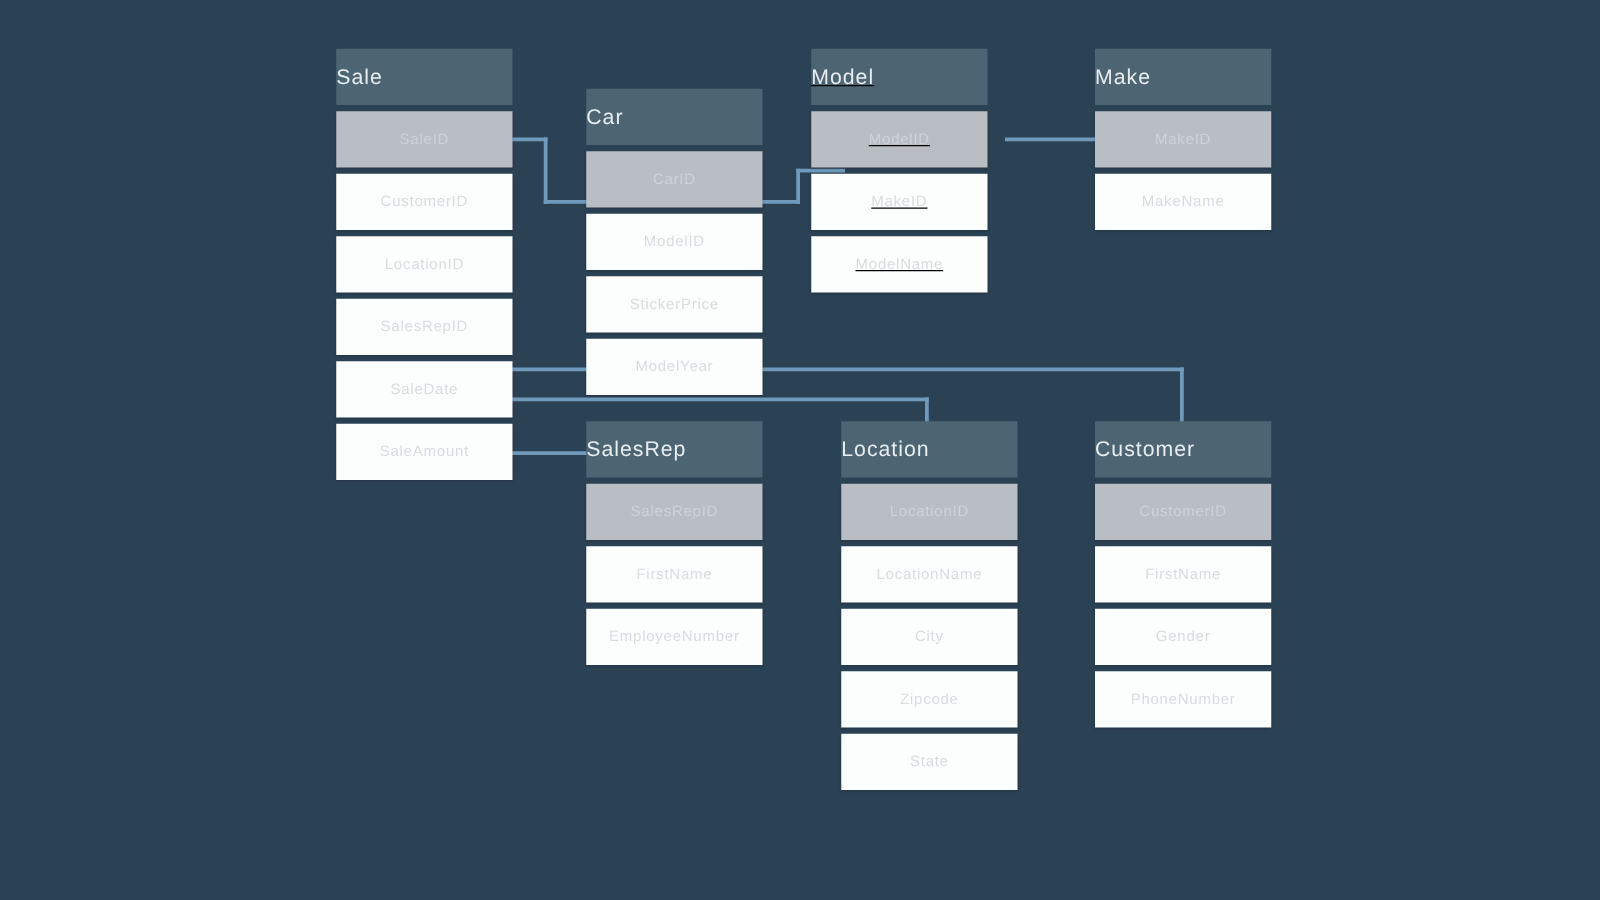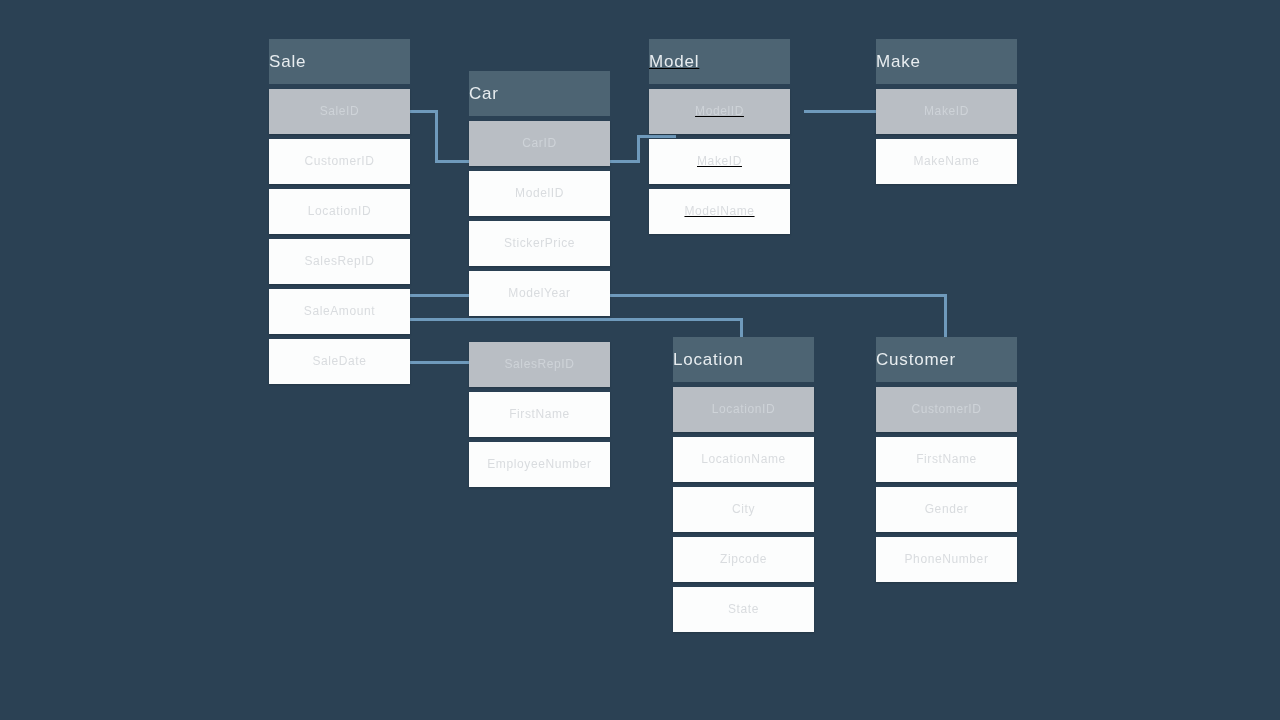--- a/index.html
+++ b/index.html
@@ -64,42 +64,43 @@
     <div class="seg" style="left: 943.5px; top: 293.5px; width: 3px; height: 48px;"></div>
     <div class="seg" style="left: 408.5px; top: 317.5px; width: 334px; height: 3px;"></div>
     <div class="seg" style="left: 739.5px; top: 317.5px; width: 3px; height: 24px;"></div>
     <div class="seg" style="left: 407.5px; top: 360.5px; width: 64px; height: 3px;"></div>
     <div class="entity" style="left: 269px; top: 39px;">
       <div class="thead">Sale</div>
       <div class="trow pk">SaleID</div>
       <div class="trow">CustomerID</div>
       <div class="trow">LocationID</div>
       <div class="trow">SalesRepID</div>
+      <div class="trow">SaleDate</div>
       <div class="trow">SaleAmount</div>
-      <div class="trow">SaleDate</div>
     </div>
     <div class="entity" style="left: 469px; top: 39px; margin-top: 32px;">
       <div class="thead">Car</div>
       <div class="trow pk">CarID</div>
       <div class="trow">ModelID</div>
       <div class="trow">StickerPrice</div>
       <div class="trow">ModelYear</div>
     </div>
     <div class="entity" style="left: 649px; top: 39px; text-decoration: underline;">
       <div class="thead">Model</div>
       <div class="trow pk">ModelID</div>
       <div class="trow">MakeID</div>
       <div class="trow">ModelName</div>
     </div>
     <div class="entity" style="left: 876px; top: 39px;">
       <div class="thead">Make</div>
       <div class="trow pk">MakeID</div>
       <div class="trow">MakeName</div>
     </div>
     <div class="entity" style="left: 469px; top: 337px;">
+      <div class="thead">SalesRep</div>
       <div class="trow pk">SalesRepID</div>
       <div class="trow">FirstName</div>
       <div class="trow">EmployeeNumber</div>
     </div>
     <div class="entity" style="left: 673px; top: 337px;">
       <div class="thead">Location</div>
       <div class="trow pk">LocationID</div>
       <div class="trow">LocationName</div>
       <div class="trow">City</div>
       <div class="trow">Zipcode</div>

